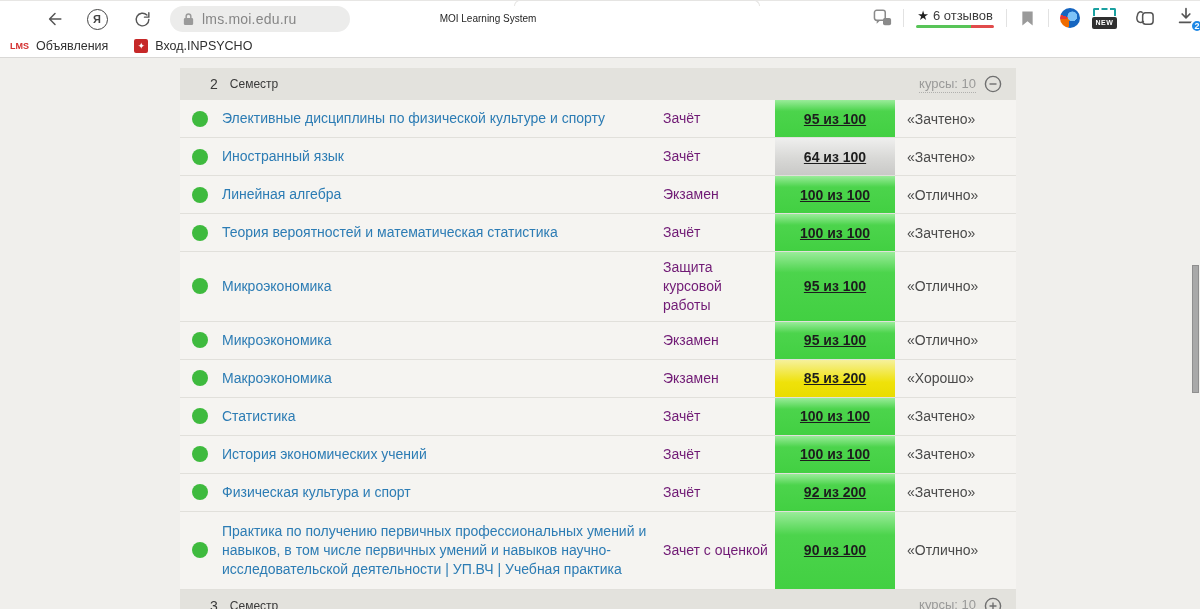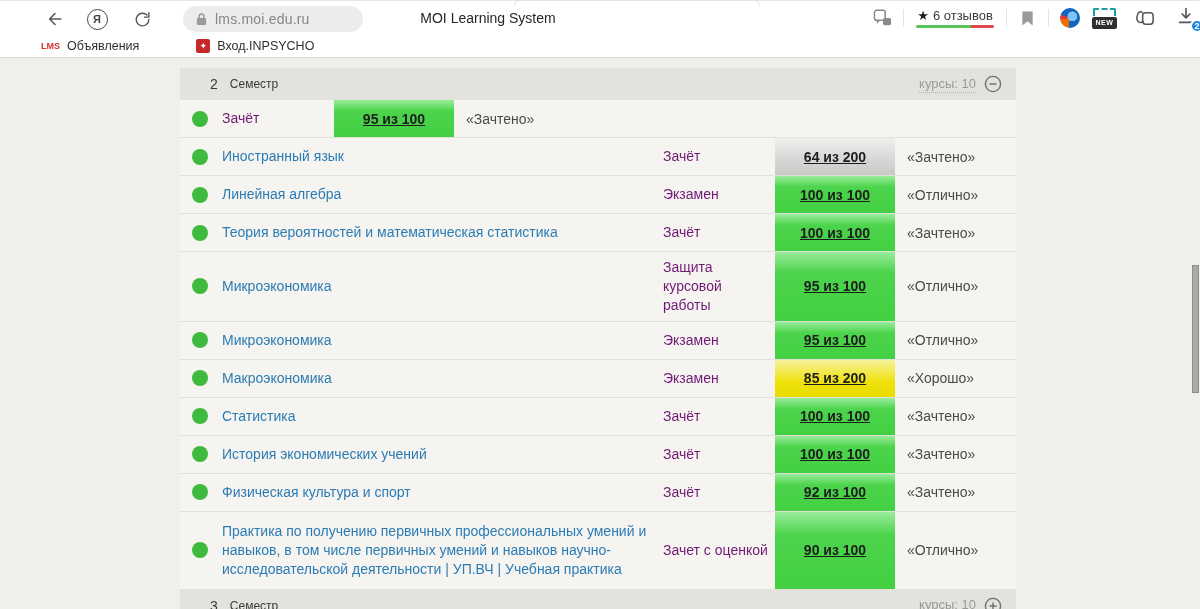--- a/index.html
+++ b/index.html
@@ -13,25 +13,25 @@
                border:1px solid #e5e4e2; border-bottom:none; border-radius:8px 8px 0 0; }
   .toolbar { position:absolute; top:1px; left:0; width:1200px; height:34px; }
   .tbtn { position:absolute; top:5px; width:26px; height:26px; display:flex; align-items:center;
           justify-content:center; border-radius:6px; cursor:pointer; color:#666; }
   .back-btn { left:42px; }
   .ya-btn { left:84px; }
   .ya-circle { width:21px; height:21px; border:1.6px solid #444; border-radius:50%;
                display:flex; align-items:center; justify-content:center;
                font-size:11px; font-weight:bold; color:#444; }
   .refresh-btn { left:129px; }
-  .addr-pill { position:absolute; top:5px; left:183px; width:180px; height:26px; background:#ececeb;
+  .addr-pill { position:absolute; top:5px; left:170px; width:180px; height:26px; background:#ececeb;
                border-radius:13px; display:flex; align-items:center; padding:0 12px; gap:7px; }
   .addr-url { font-size:14px; color:#868686; letter-spacing:.2px; }
   .tab-title { position:absolute; top:0; left:0; width:976px; height:34px; display:flex;
-               align-items:center; justify-content:center; font-size:14px; color:#262626;
+               align-items:center; justify-content:center; font-size:10px; color:#262626;
                pointer-events:none; }
   .right-icons { position:absolute; top:0; height:34px; left:870px; width:330px; display:flex;
                  align-items:center; }
   .vsep { width:1px; height:18px; background:#e2e2e2; margin:0 8px; }
   .reviews { display:flex; flex-direction:column; align-items:center; cursor:pointer; margin:0 4px; }
   .reviews-top { display:flex; align-items:center; gap:4px; font-size:13px; color:#3c3c3c; }
   .star { font-size:13px; color:#1f1f1f; }
   .rev-bar { margin-top:2px; width:78px; height:3px; display:flex; border-radius:2px; overflow:hidden; }
   .rev-bar-green { width:70%; height:100%; }
   .rev-bar-red { width:30%; height:100%; }
@@ -40,21 +40,21 @@
                       border:2px dashed #1aa0a0; border-bottom:none; border-radius:2px 2px 0 0; }
   .newicon .badge-new { position:absolute; bottom:0; left:0; right:0; height:12px; background:#2f2f2f;
                         border-radius:2px; color:#fff; font-size:7px; font-weight:bold;
                         display:flex; align-items:center; justify-content:center; letter-spacing:.5px; }
   .dlwrap { position:relative; width:26px; height:26px; }
   .dl-badge { position:absolute; right:-4px; bottom:-2px; width:14px; height:14px; background:#1e88e5;
               border-radius:50%; color:#fff; font-size:9px; font-weight:bold; display:flex;
               align-items:center; justify-content:center; border:2px solid #fff; }
   .bookmarks-bar { position:absolute; top:35px; left:0; width:1200px; height:22px; background:#fff;
                    display:flex; align-items:center; padding-left:10px; gap:26px; }
-  .bm-item { display:flex; align-items:center; gap:7px; cursor:pointer;margin-left:31px; }
+  .bm-item { display:flex; align-items:center; gap:7px; cursor:pointer; }
   .bm-label { font-size:12.5px; color:#2f2f2f; }
   .lms-favicon { font-size:9px; font-weight:bold; color:#d32f2f; letter-spacing:0; }
   .inp-favicon { width:14px; height:14px; background:#c62828; border-radius:2px; color:#fff;
                  font-size:9px; display:flex; align-items:center; justify-content:center; }
   .chrome-bottomline { position:absolute; top:57px; left:0; width:1200px; height:1px; background:#d9d8d6; }
 
   
   .content { position:absolute; top:58px; left:0; width:1200px; height:551px; background:#f0efec; }
   .gradebook { position:absolute; left:180px; top:10px; width:836px; }
   .sem-header { height:32px; background:#e3e2dd; display:flex; align-items:center; padding:0 14px 0 30px; }
@@ -205,32 +205,33 @@
             <path d="M5.5 9h7"></path>
           </svg>
       </span>
     </div>
 
     <div>
   <div class="grade-row">
     <div class="dot-cell">
       <span class="status-dot" style="background:#3eba3e"></span>
     </div>
+    <div class="name-cell">Элективные дисциплины по физической культуре и спорту</div>
     <div class="type-cell">Зачёт</div>
     <div class="score-cell green">95 из 100</div>
     <div class="grade-cell">«Зачтено»</div>
   </div>
 
   <div class="grade-row">
     <div class="dot-cell">
       <span class="status-dot" style="background:#3eba3e"></span>
     </div>
     <div class="name-cell">Иностранный язык</div>
     <div class="type-cell">Зачёт</div>
-    <div class="score-cell gray">64 из 200</div>
+    <div class="score-cell gray">64 из 100</div>
     <div class="grade-cell">«Зачтено»</div>
   </div>
 
   <div class="grade-row">
     <div class="dot-cell">
       <span class="status-dot" style="background:#3eba3e"></span>
     </div>
     <div class="name-cell">Линейная алгебра</div>
     <div class="type-cell">Экзамен</div>
     <div class="score-cell green">100 из 100</div>
@@ -296,21 +297,21 @@
     <div class="score-cell green">100 из 100</div>
     <div class="grade-cell">«Зачтено»</div>
   </div>
 
   <div class="grade-row">
     <div class="dot-cell">
       <span class="status-dot" style="background:#3eba3e"></span>
     </div>
     <div class="name-cell">Физическая культура и спорт</div>
     <div class="type-cell">Зачёт</div>
-    <div class="score-cell green">92 из 100</div>
+    <div class="score-cell green">92 из 200</div>
     <div class="grade-cell">«Зачтено»</div>
   </div>
 
   <div class="grade-row">
     <div class="dot-cell">
       <span class="status-dot" style="background:#3eba3e"></span>
     </div>
     <div class="name-cell">Практика по получению первичных профессиональных умений и навыков, в том числе первичных умений и навыков научно-исследовательской деятельности | УП.ВЧ | Учебная практика</div>
     <div class="type-cell">Зачет с оценкой</div>
     <div class="score-cell green">90 из 100</div>

